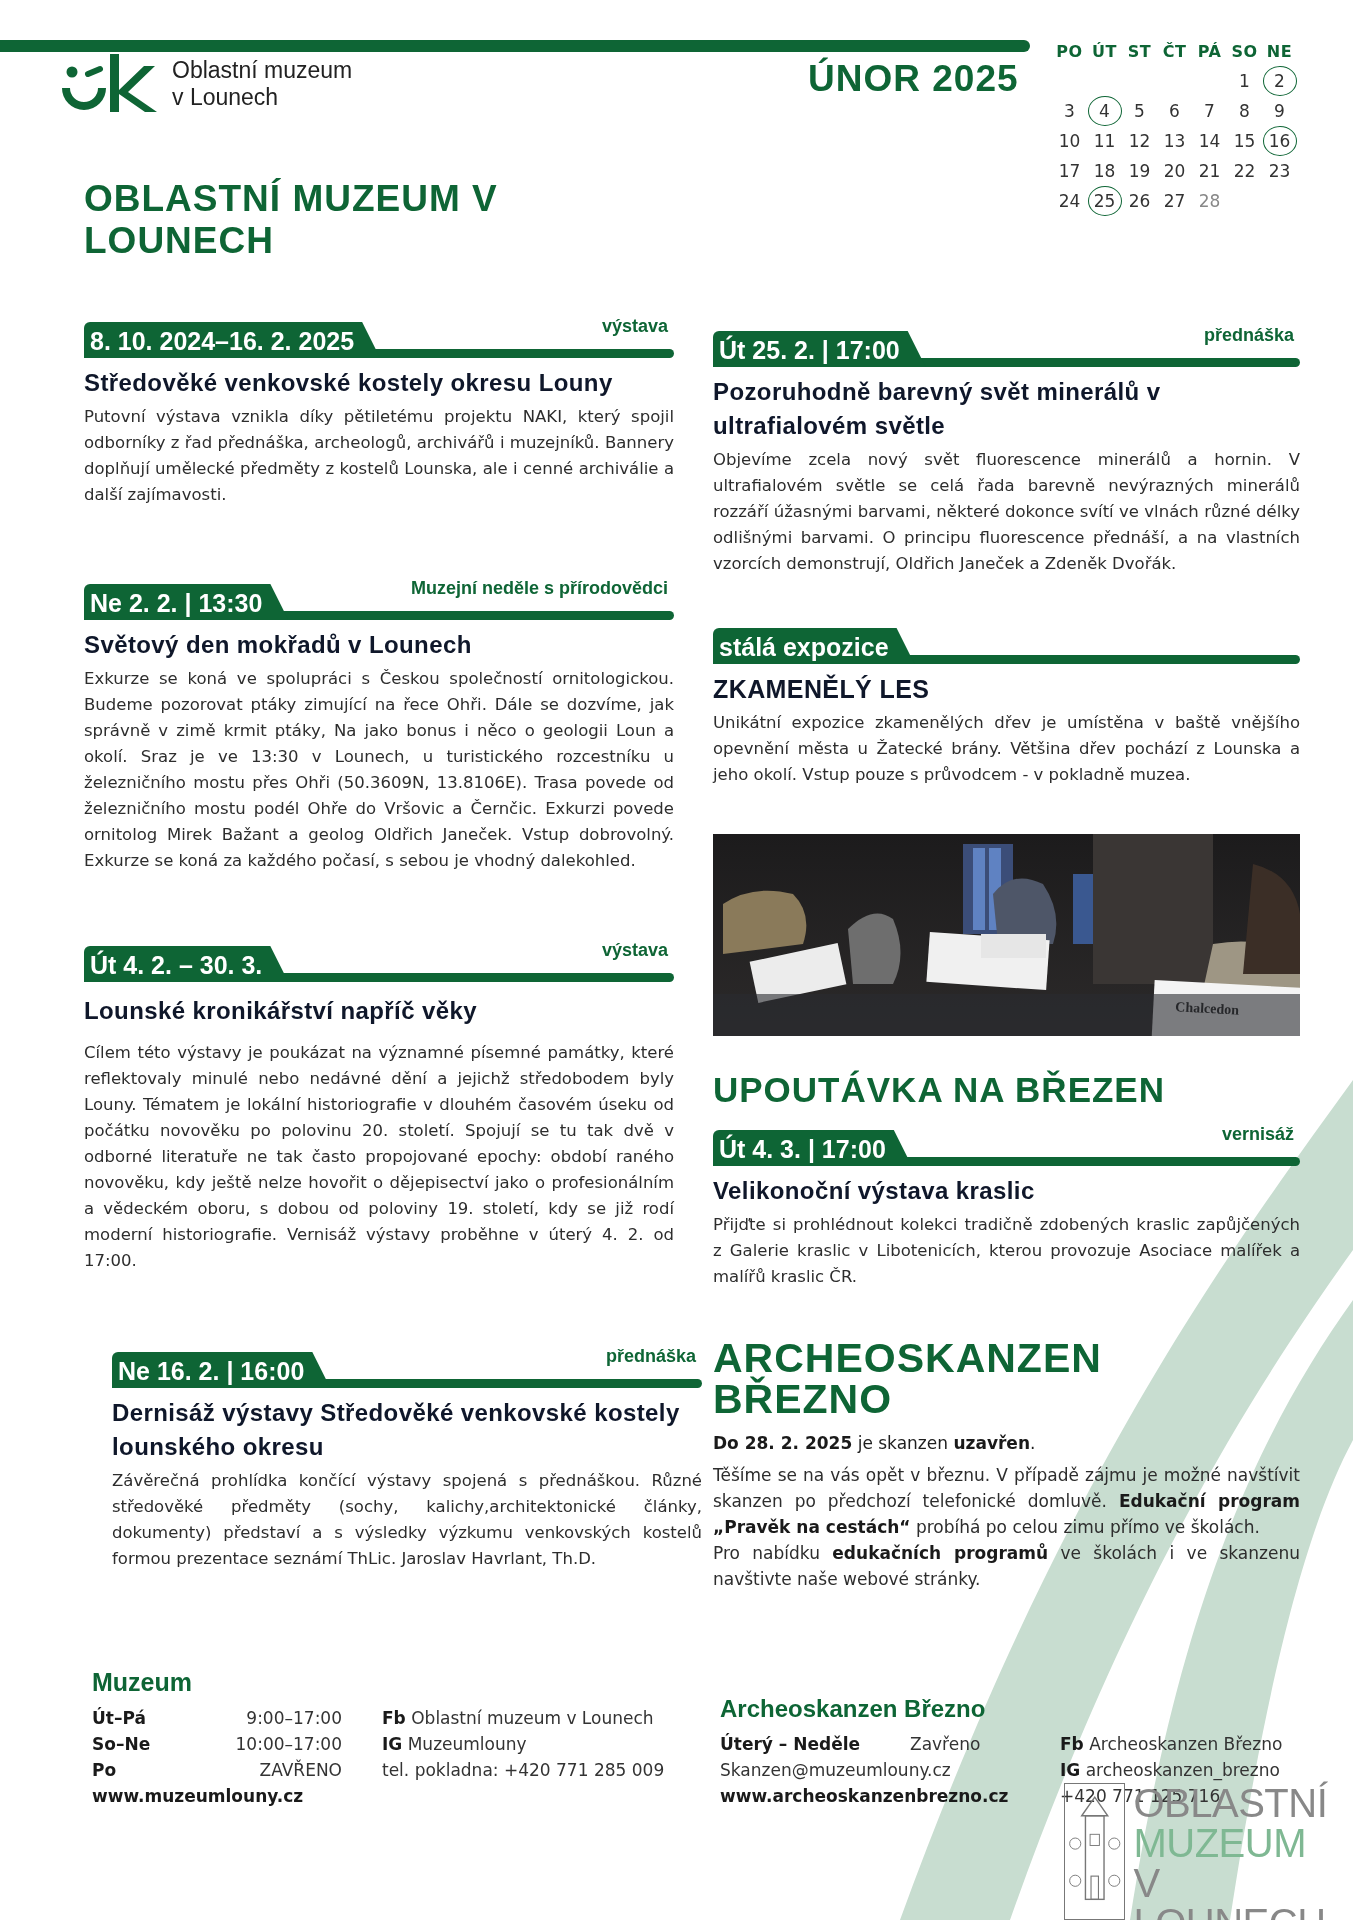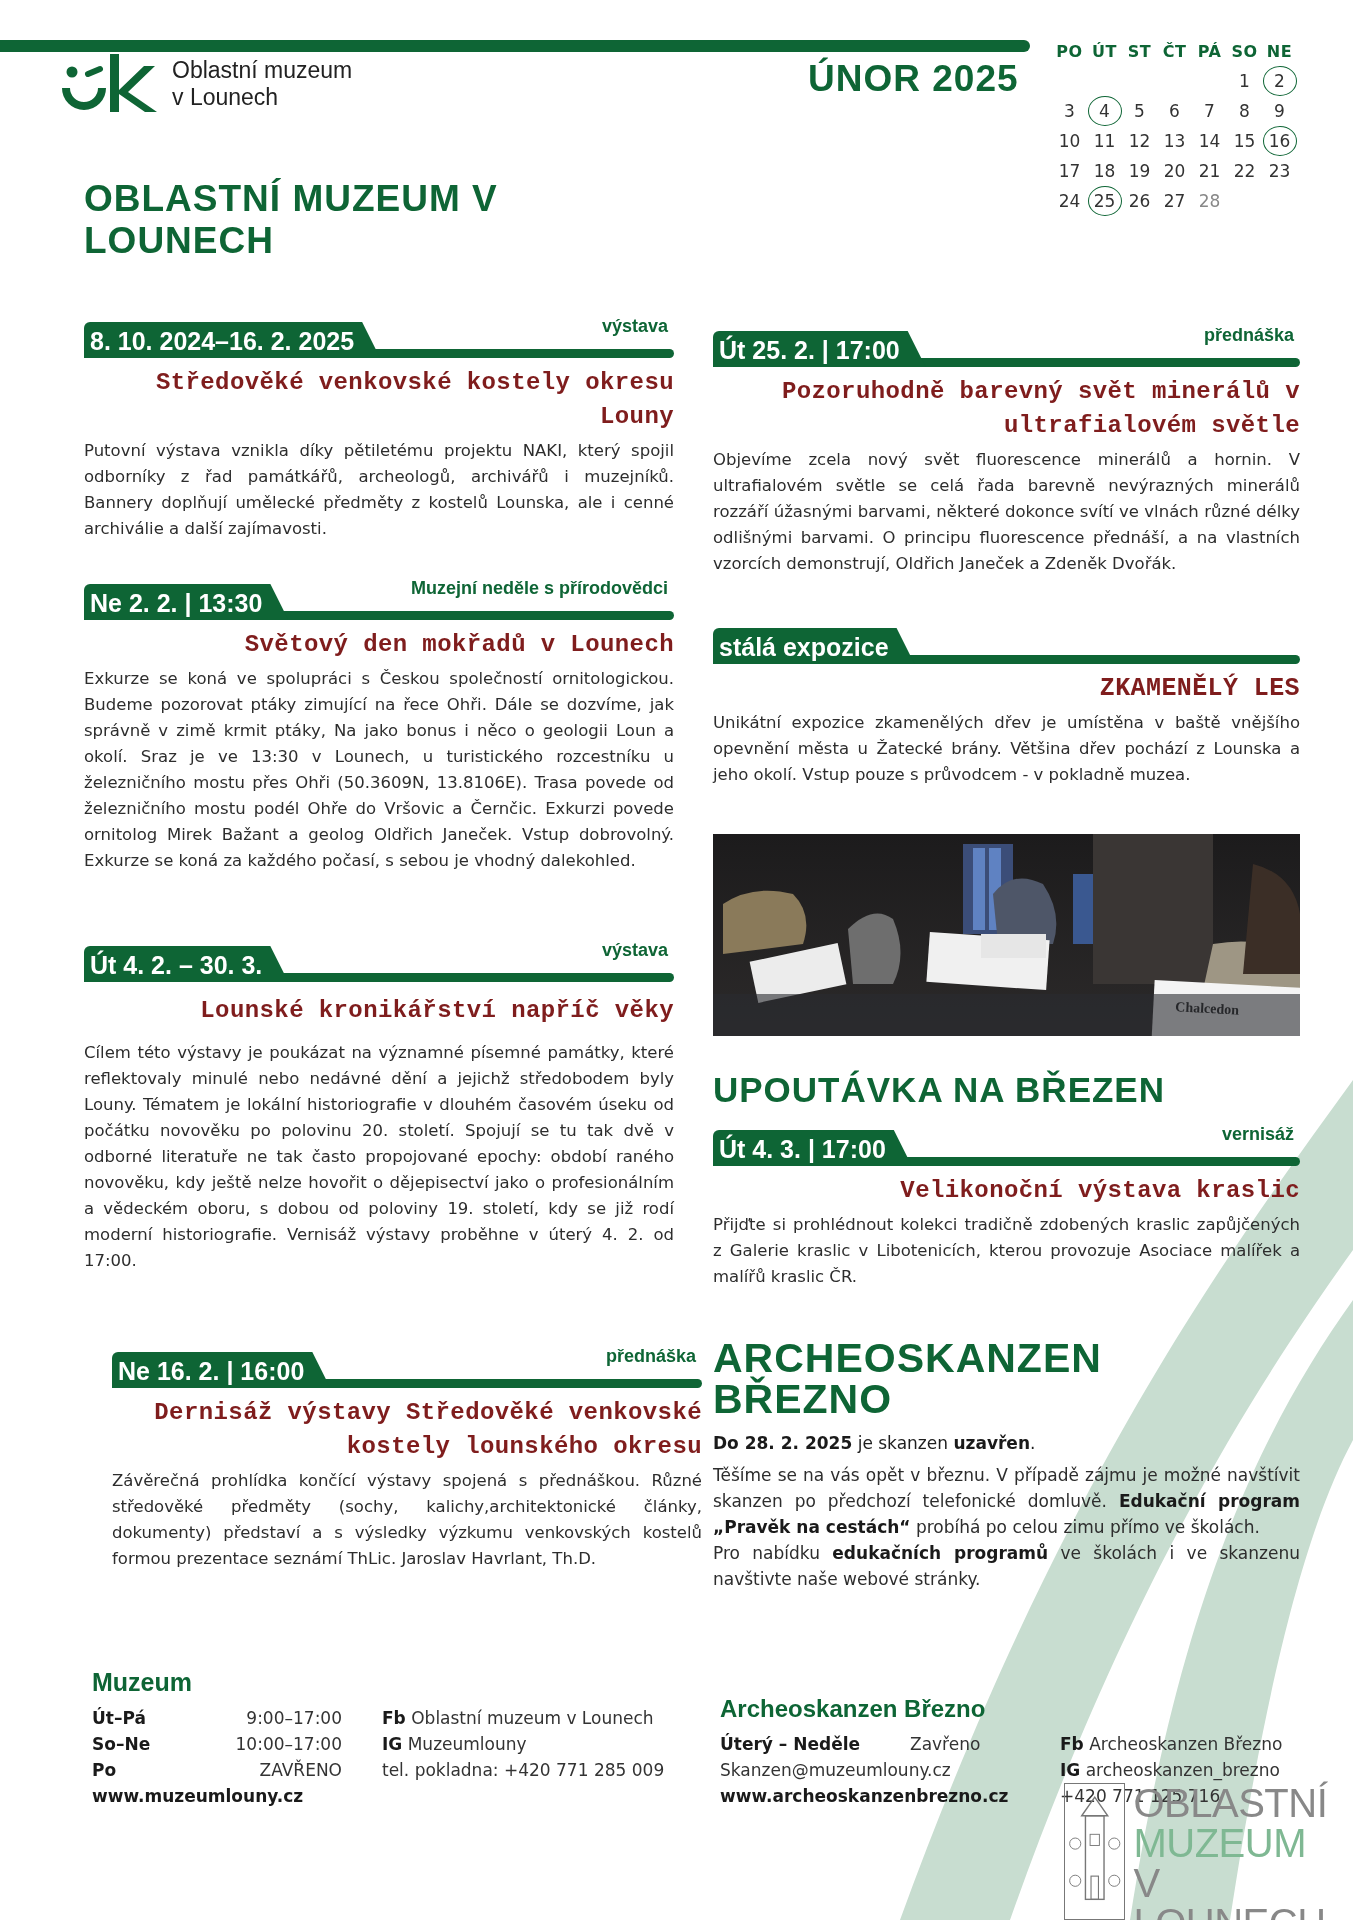--- a/index.html
+++ b/index.html
@@ -28,21 +28,21 @@
   .col-left { position: absolute; left: 84px; width: 590px; z-index: 1; }
   .col-right { position: absolute; left: 713px; width: 587px; z-index: 1; }
 
   .event { position: absolute; left: 0; width: 100%; }
   .tagbar { position: relative; height: 38px; }
   .tagbar .line { position: absolute; left: 0; right: 0; bottom: 0; height: 9px; background: #0e6535; border-radius: 0 5px 5px 0; }
   .tagbar .pill { position: absolute; left: 0; bottom: 0; height: 36px; background: #0e6535; border-radius: 6px 8px 0 0; padding: 0 26px 0 6px; clip-path: polygon(0 0, calc(100% - 18px) 0, 100% 100%, 0 100%); }
   .tagbar .pill span { display: block; color: #fff; font-family: "Liberation Sans", sans-serif; font-weight: bold; font-size: 25px; line-height: 38px; white-space: nowrap; }
   .tagbar .category { position: absolute; right: 6px; top: -4px; color: #0e6535; font-family: "Liberation Sans", sans-serif; font-weight: bold; font-size: 18px; }
 
-  .ev-title { margin-top: 8px; font-family: Liberation Mono, monospace; font-weight: 900; font-size: 24px; line-height: 34px; color: #7f1d1d; letter-spacing: 0.4px; text-align: right; }
+  .ev-title { margin-top: 8px; font-family: Liberation Sans, sans-serif; font-weight: 900; font-size: 24px; line-height: 34px; color: #0f172a; letter-spacing: 0.4px; }
   .ev-body { margin-top: 4px; font-size: 16.5px; line-height: 26px; color: #2d2d2d; text-align: justify; }
 
   .section-head { position: absolute; font-family: "Liberation Sans", sans-serif; font-weight: 900; color: #0e6535; letter-spacing: 1px; }
 
   .photo { position: absolute; left: 713px; top: 834px; width: 587px; height: 202px; z-index: 1; overflow: hidden; background: #1a1d20; }
 
   .arch-intro { font-size: 17px; line-height: 26px; color: #1e1e1e; }
   .arch-body { font-size: 17px; line-height: 26px; color: #2d2d2d; text-align: justify; }
   b { font-weight: bold; color: #1a1a1a; }
 
@@ -154,21 +154,21 @@
 <div class="col-left" style="top:320px;">
   <div class="event" style="top:0;">
     <div class="tagbar">
       <div class="line"></div>
       <div class="pill">
           <span>8. 10. 2024–16. 2. 2025</span>
         </div>
       <div class="category">výstava</div>
     </div>
     <div class="ev-title">Středověké venkovské kostely okresu Louny</div>
-    <div class="ev-body">Putovní výstava vznikla díky pětiletému projektu NAKI, který spojil odborníky z řad památkářů, archeologů, archivářů i muzejníků. Bannery doplňují umělecké předměty z kostelů Lounska, ale i cenné archiválie a další zajímavosti.</div>
+    <div class="ev-body">Putovní výstava vznikla díky pětiletému projektu NAKI, který spojil odborníky z řad přednáška, archeologů, archivářů i muzejníků. Bannery doplňují umělecké předměty z kostelů Lounska, ale i cenné archiválie a další zajímavosti.</div>
   </div>
 
   <div class="event" style="top:262px;">
     <div class="tagbar">
       <div class="line"></div>
       <div class="pill">
           <span>Ne 2. 2. | 13:30</span>
         </div>
       <div class="category">Muzejní neděle s přírodovědci</div>
     </div>

